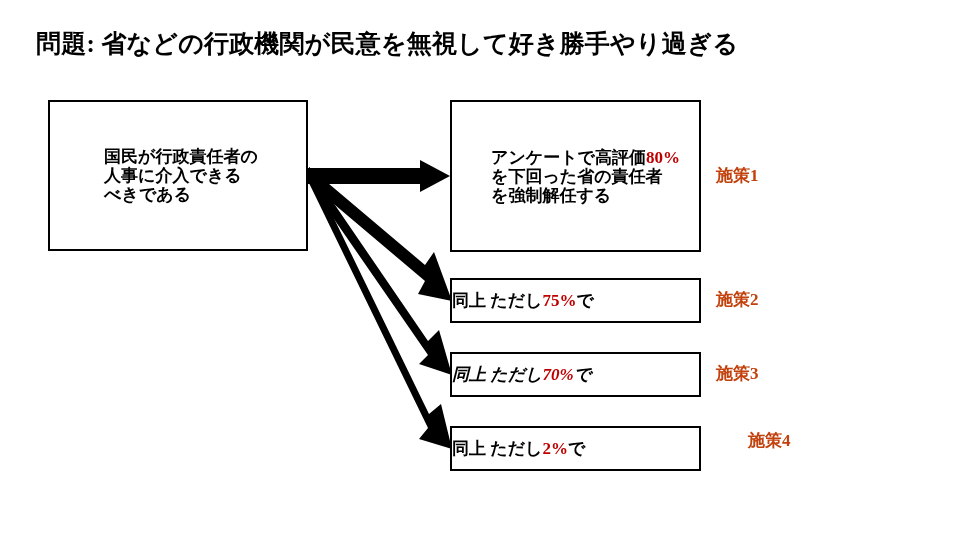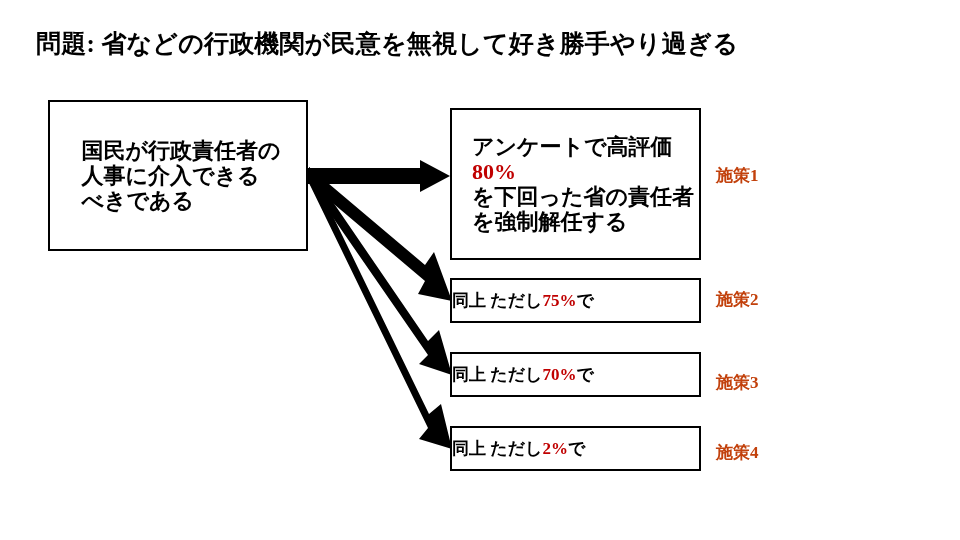--- a/index.html
+++ b/index.html
@@ -41,22 +41,22 @@
   .box {
     position: absolute;
     box-sizing: border-box;
     border: 2.5px solid #000000;
     background: #ffffff;
     display: flex;
     align-items: center;
   }
 
   .box-text {
-    font-size: 22px;
-    line-height: 25px;
+    font-size: 17px;
+    line-height: 19px;
     font-weight: 600;
     white-space: pre-line;
     color: #000000;
   }
 
   
   #premise-box {
     left: 48px;
     top: 100px;
     width: 260px;
@@ -67,37 +67,36 @@
     text-align: left;
     padding-left: 6px;
   }
 
   
   #measure-box-1 {
     left: 450px;
     top: 100px;
     width: 251px;
     height: 152px;
-    justify-content: flex-start;
-    margin-top: 8px;
+    justify-content: center;
   }
   #measure-box-1 .box-text {
     text-align: left;
     padding-left: 20px;
   }
 
   
   .box-small {
     left: 450px;
     width: 251px;
     height: 45px;
     justify-content: flex-start;
   }
   #measure-box-2 { top: 278px; }
-  #measure-box-3 { top: 352px; }
+  #measure-box-3 { top: 352px; font-style: italic; }
   #measure-box-4 { top: 426px; }
   .box-small .box-text {
     text-align: center;
     font-size: 17px;
     line-height: 22px;
   }
 
   
   .pct {
     color: #C00000;
@@ -109,22 +108,22 @@
     position: absolute;
     left: 716px;
     font-size: 17px;
     font-weight: 600;
     line-height: 22px;
     white-space: nowrap;
     color: #c2410c;
   }
   #label-1 { top: 165px; }
   #label-2 { top: 289px; }
-  #label-3 { top: 372px; }
-  #label-4 { top: 442px; }
+  #label-3 { top: 363px; }
+  #label-4 { top: 430px; margin-left: 32px; }
 
   
   #arrows {
     position: absolute;
     left: 0;
     top: 0;
     width: 960px;
     height: 540px;
     pointer-events: none;
   }

